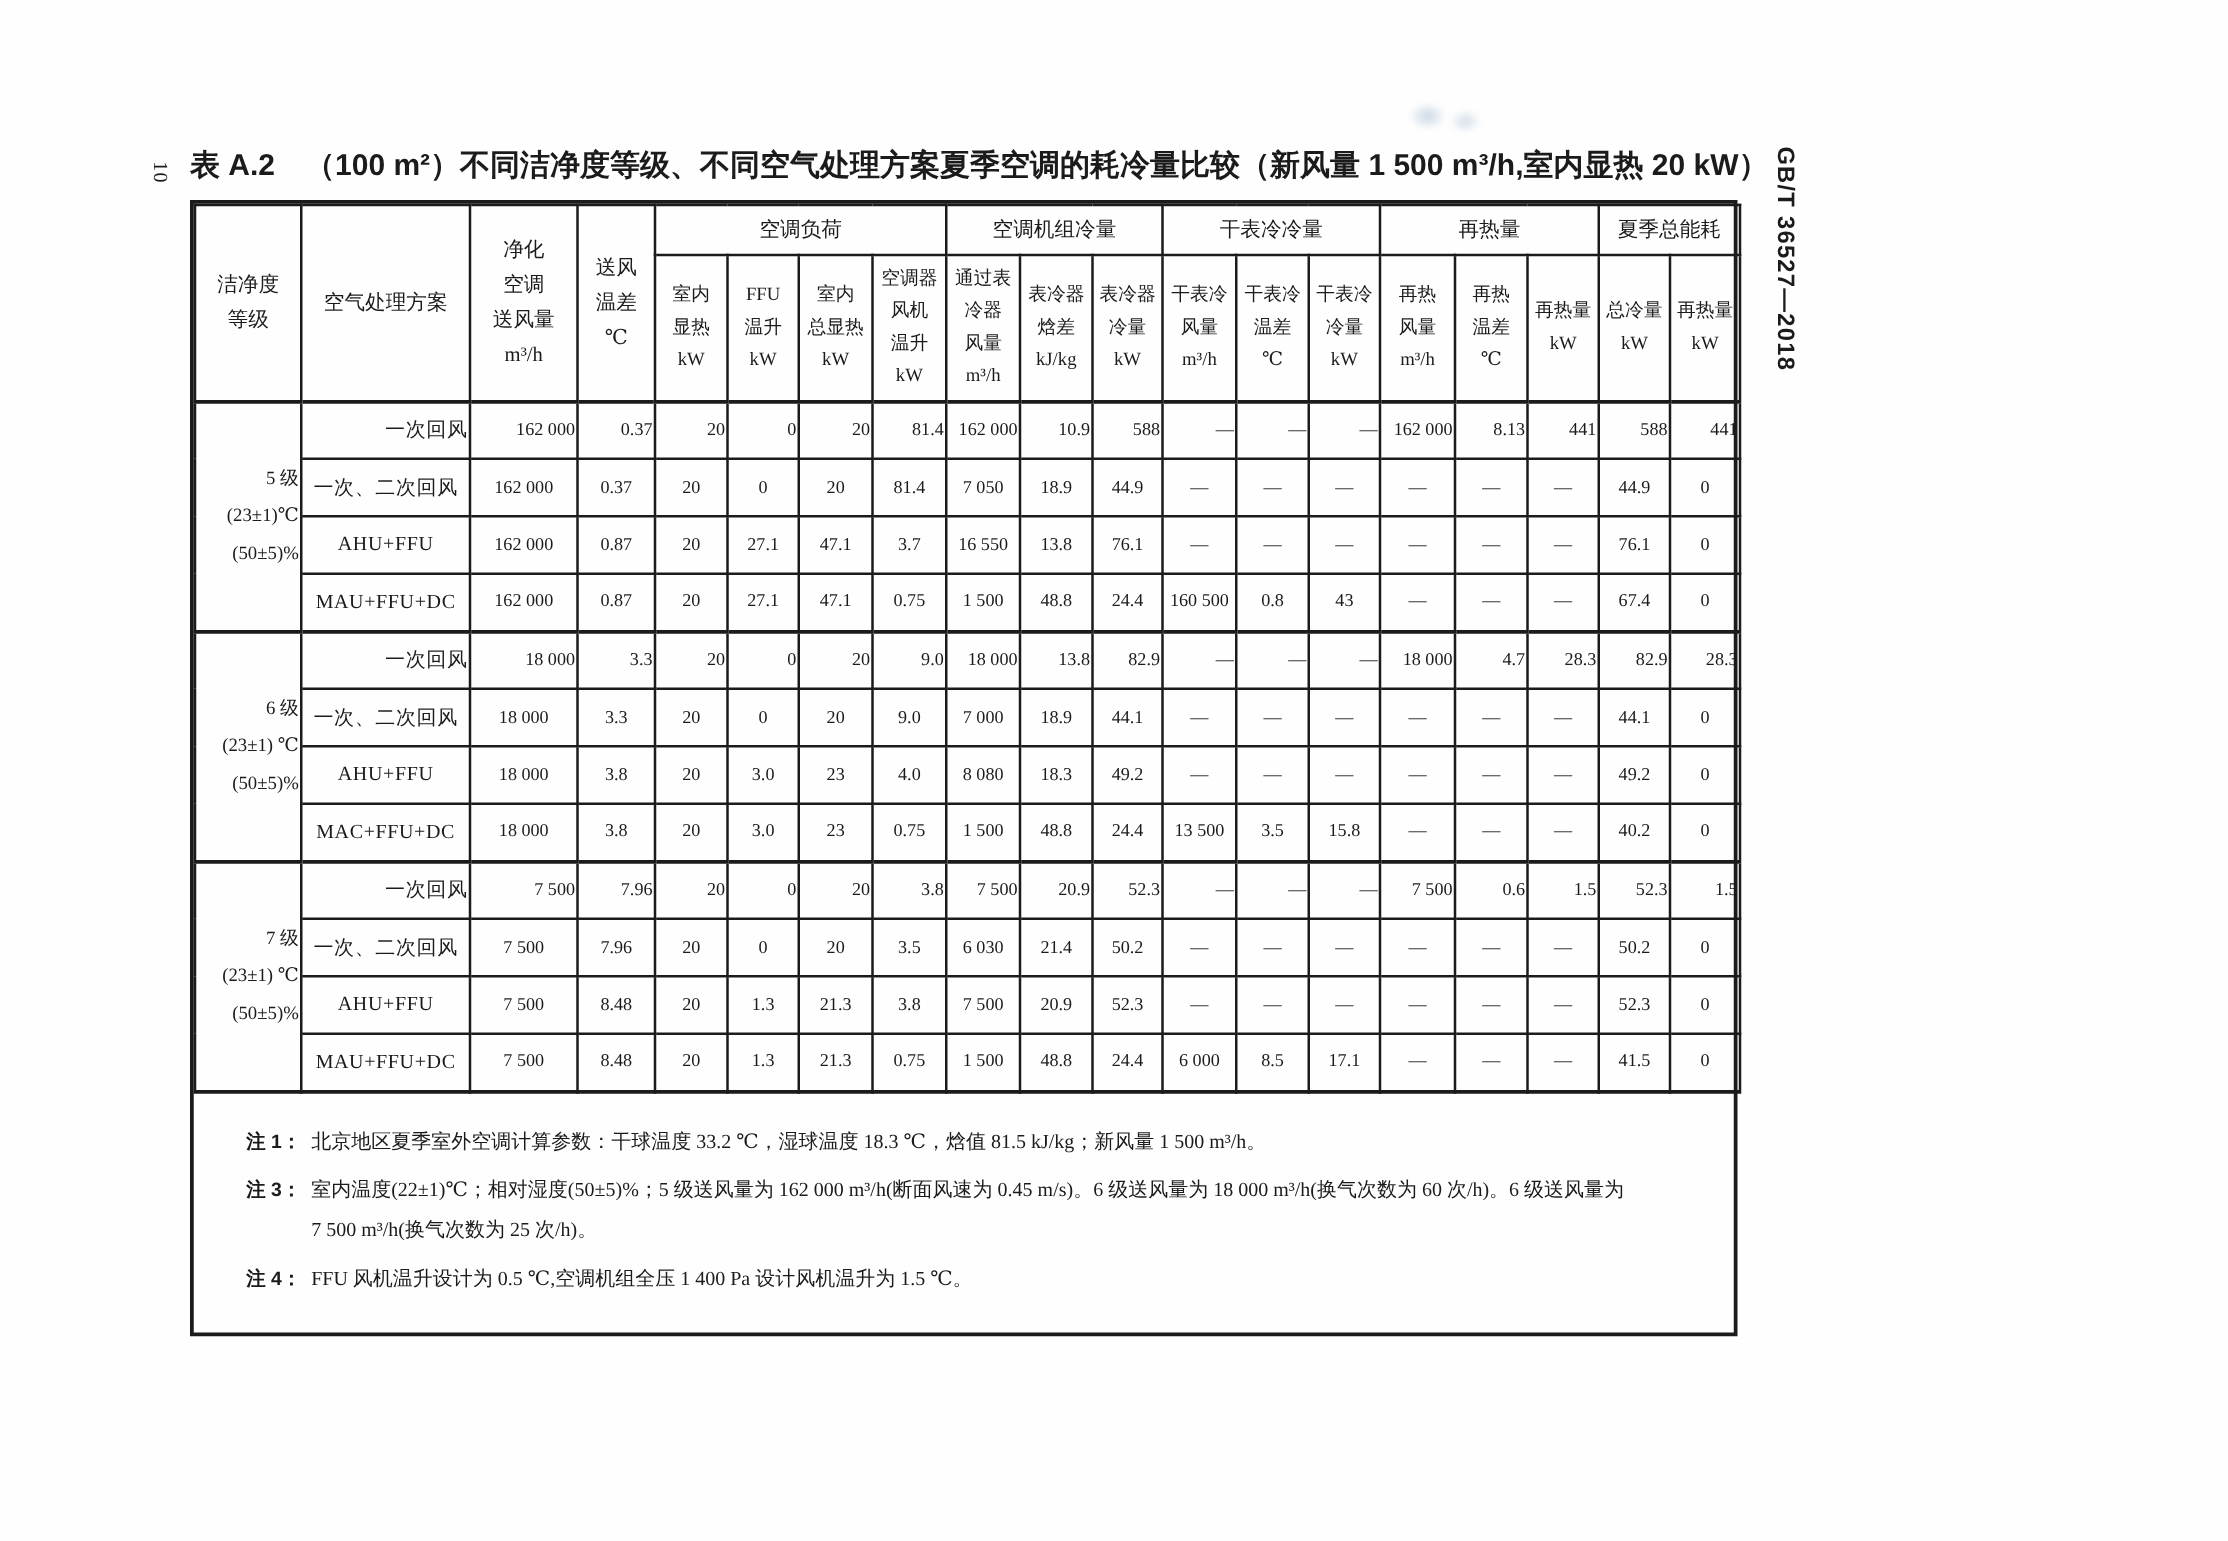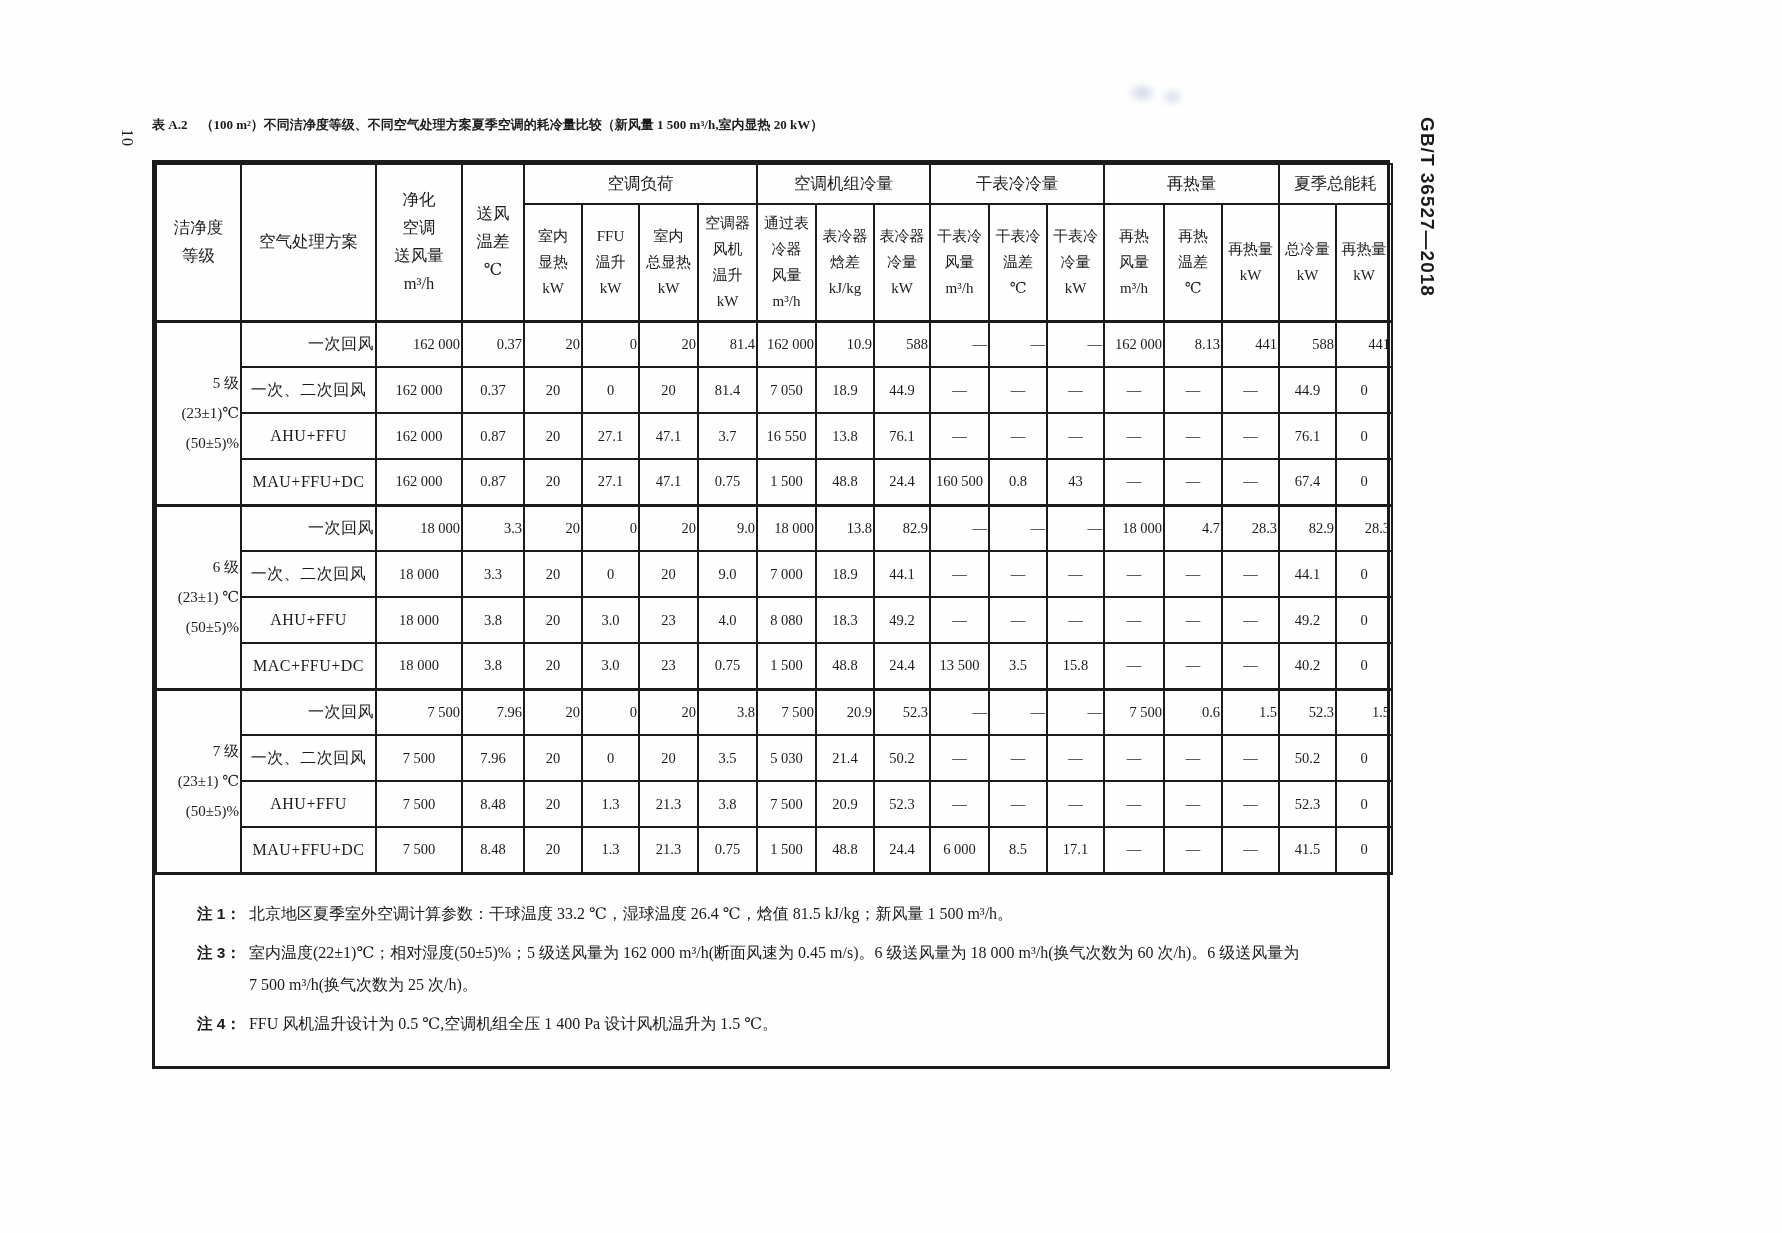--- a/index.html
+++ b/index.html
@@ -25,23 +25,23 @@
     font-size:16px; letter-spacing:1px;
   }
   .std-num {
     position:absolute; left:1427px; top:207px;
     transform:translate(-50%,-50%) rotate(90deg);
     font-family:"Liberation Sans","DejaVu Sans",sans-serif;
     font-weight:bold; font-size:19px; letter-spacing:1px; white-space:nowrap;
   }
   .doc-title {
     position:absolute; left:152px; top:116px; width:1238px;
-    text-align:left;
-    font-family:Liberation Serif, serif;
-    font-weight:bold; font-size:13px; white-space:nowrap;
+    text-align:right;
+    font-family:Liberation Sans, sans-serif;
+    font-weight:bold; font-size:24px; white-space:nowrap;
   }
   .table-frame {
     position:absolute; left:152px; top:160px; width:1238px;
     border:3px solid #1b1b1b;
     background:#fefefe;
   }
   table.data-table {
     width:100%; table-layout:fixed;
     border-collapse:collapse;
     border-bottom:3px solid #1b1b1b;
@@ -364,21 +364,21 @@
             <td class="value-cell">1.5</td>
           </tr>
           <tr>
             <td class="scheme-cell">一次、二次回风</td>
             <td class="value-cell">7 500</td>
             <td class="value-cell">7.96</td>
             <td class="value-cell">20</td>
             <td class="value-cell">0</td>
             <td class="value-cell">20</td>
             <td class="value-cell">3.5</td>
-            <td class="value-cell">5 030</td>
+            <td class="value-cell">6 030</td>
             <td class="value-cell">21.4</td>
             <td class="value-cell">50.2</td>
             <td class="value-cell">—</td>
             <td class="value-cell">—</td>
             <td class="value-cell">—</td>
             <td class="value-cell">—</td>
             <td class="value-cell">—</td>
             <td class="value-cell">—</td>
             <td class="value-cell">50.2</td>
             <td class="value-cell">0</td>
@@ -421,21 +421,21 @@
             <td class="value-cell">—</td>
             <td class="value-cell">—</td>
             <td class="value-cell">41.5</td>
             <td class="value-cell">0</td>
           </tr>
         </tbody>
       </table>
     <div class="notes" id="notes">
         <div class="note">
           <span class="note-label">注 1：</span>
-          <span class="note-text">北京地区夏季室外空调计算参数：干球温度 33.2 ℃，湿球温度 26.4 ℃，焓值 81.5 kJ/kg；新风量 1 500 m³/h。</span>
+          <span class="note-text">北京地区夏季室外空调计算参数：干球温度 33.2 ℃，湿球温度 18.3 ℃，焓值 81.5 kJ/kg；新风量 1 500 m³/h。</span>
         </div>
         <div class="note">
           <span class="note-label">注 3：</span>
           <span class="note-text">室内温度(22±1)℃；相对湿度(50±5)%；5 级送风量为 162 000 m³/h(断面风速为 0.45 m/s)。6 级送风量为 18 000 m³/h(换气次数为 60 次/h)。6 级送风量为
 7 500 m³/h(换气次数为 25 次/h)。</span>
         </div>
         <div class="note">
           <span class="note-label">注 4：</span>
           <span class="note-text">FFU 风机温升设计为 0.5 ℃,空调机组全压 1 400 Pa 设计风机温升为 1.5 ℃。</span>
         </div>

